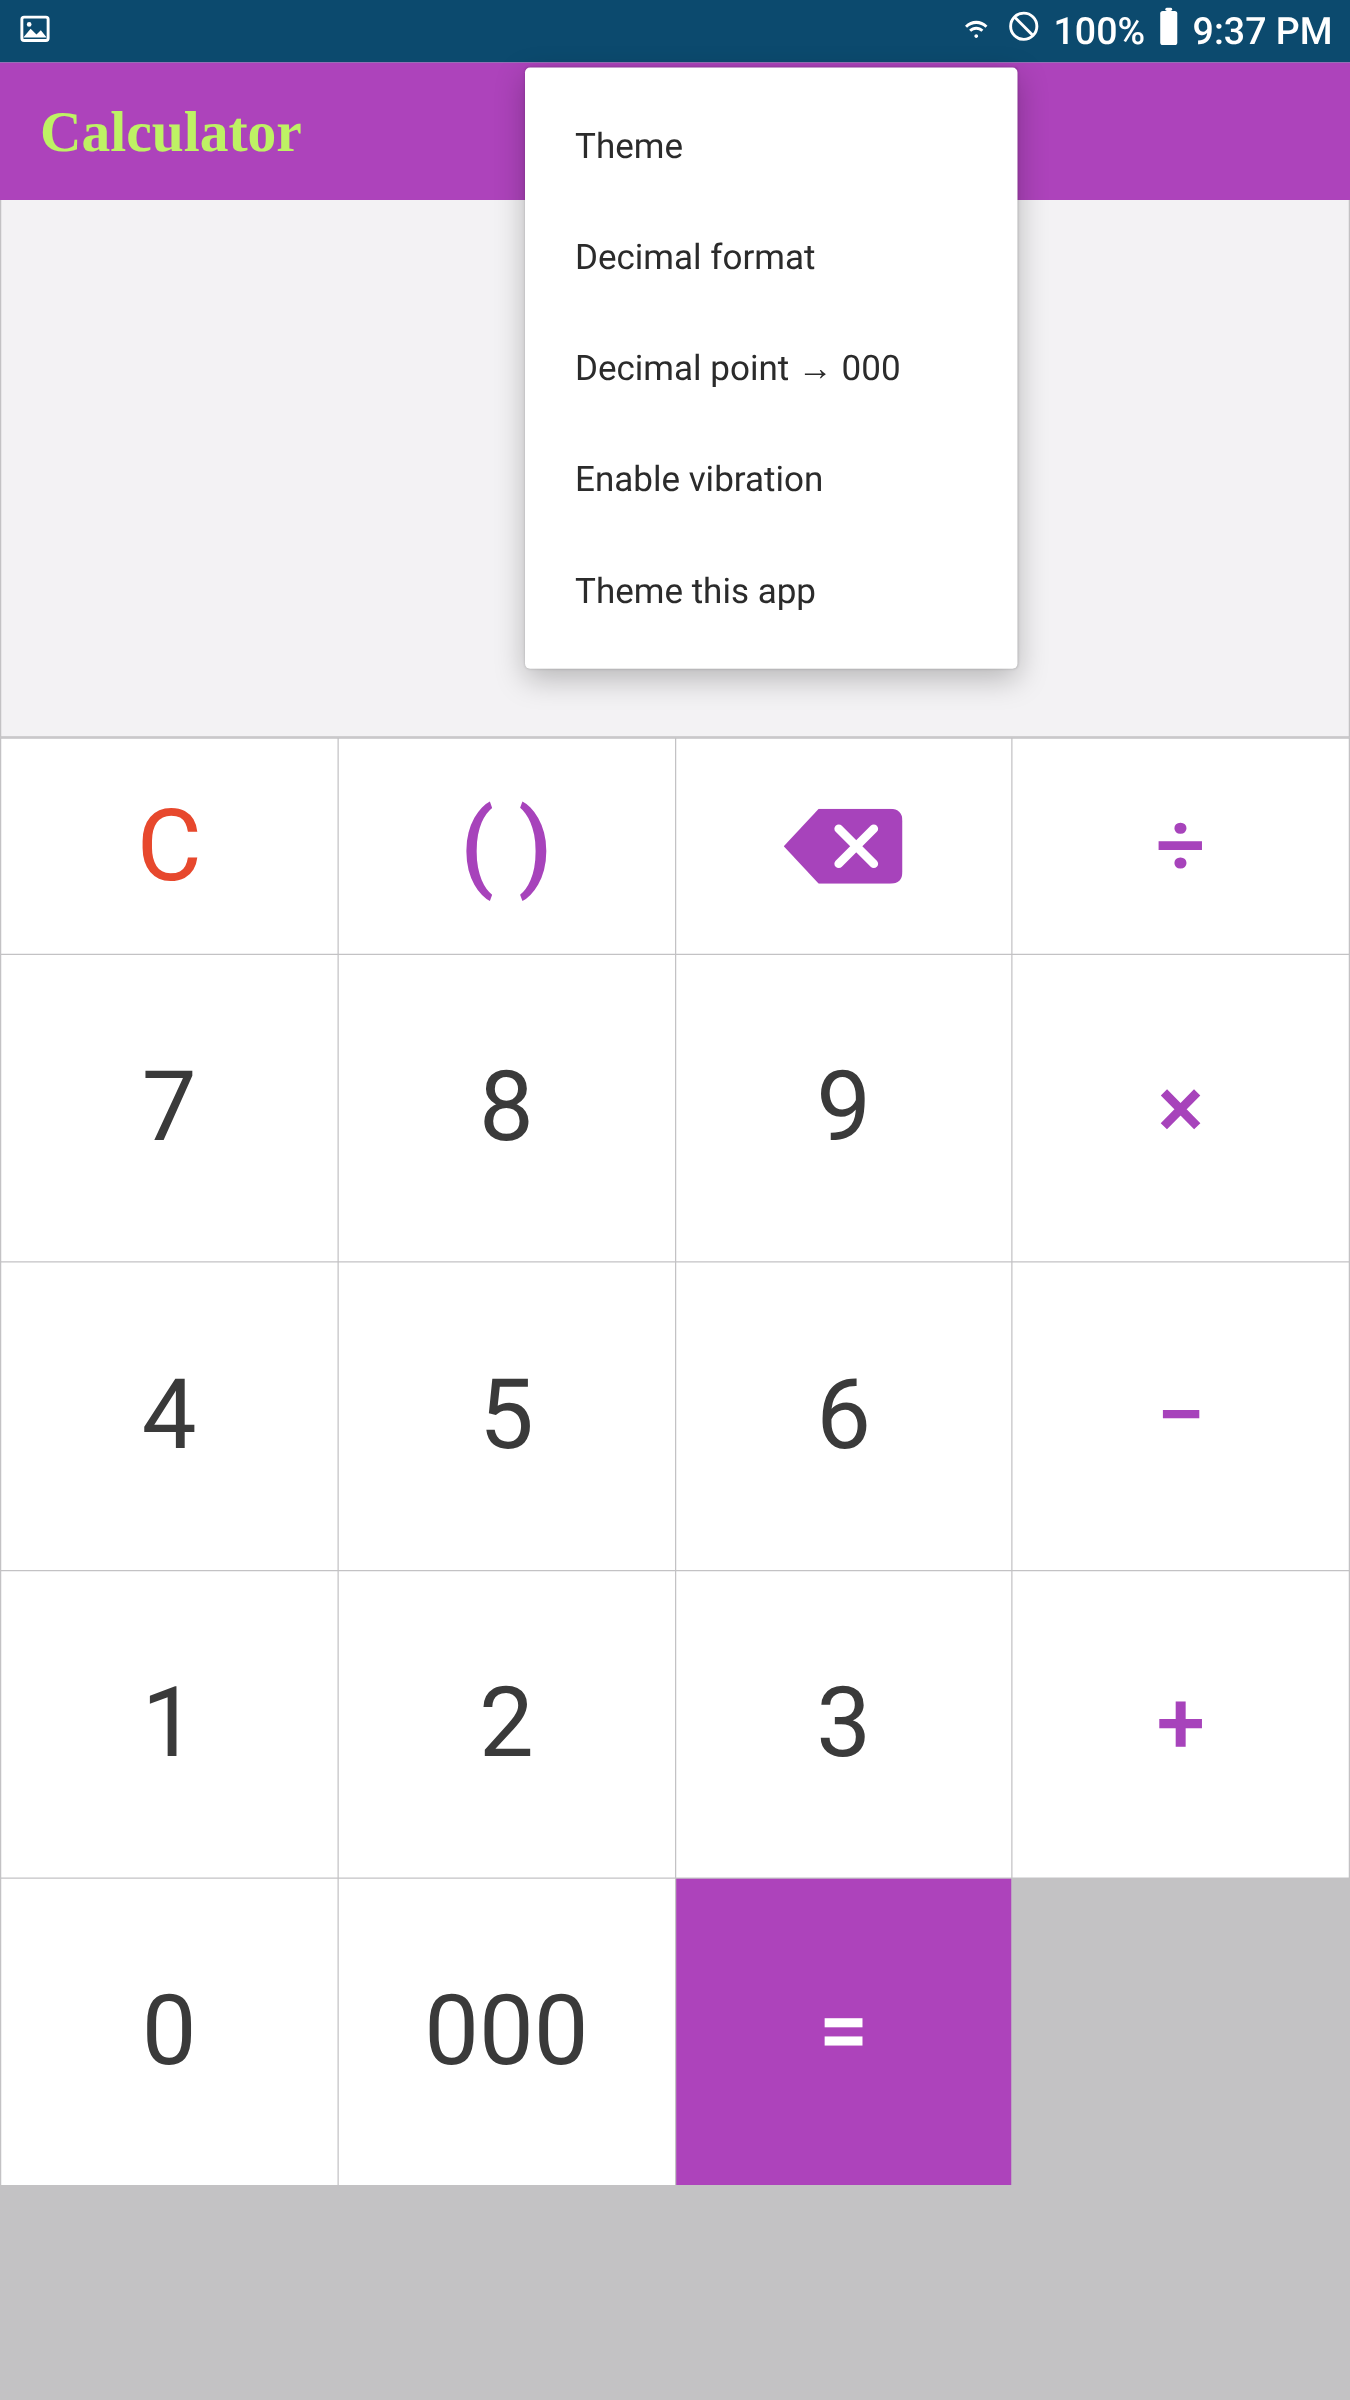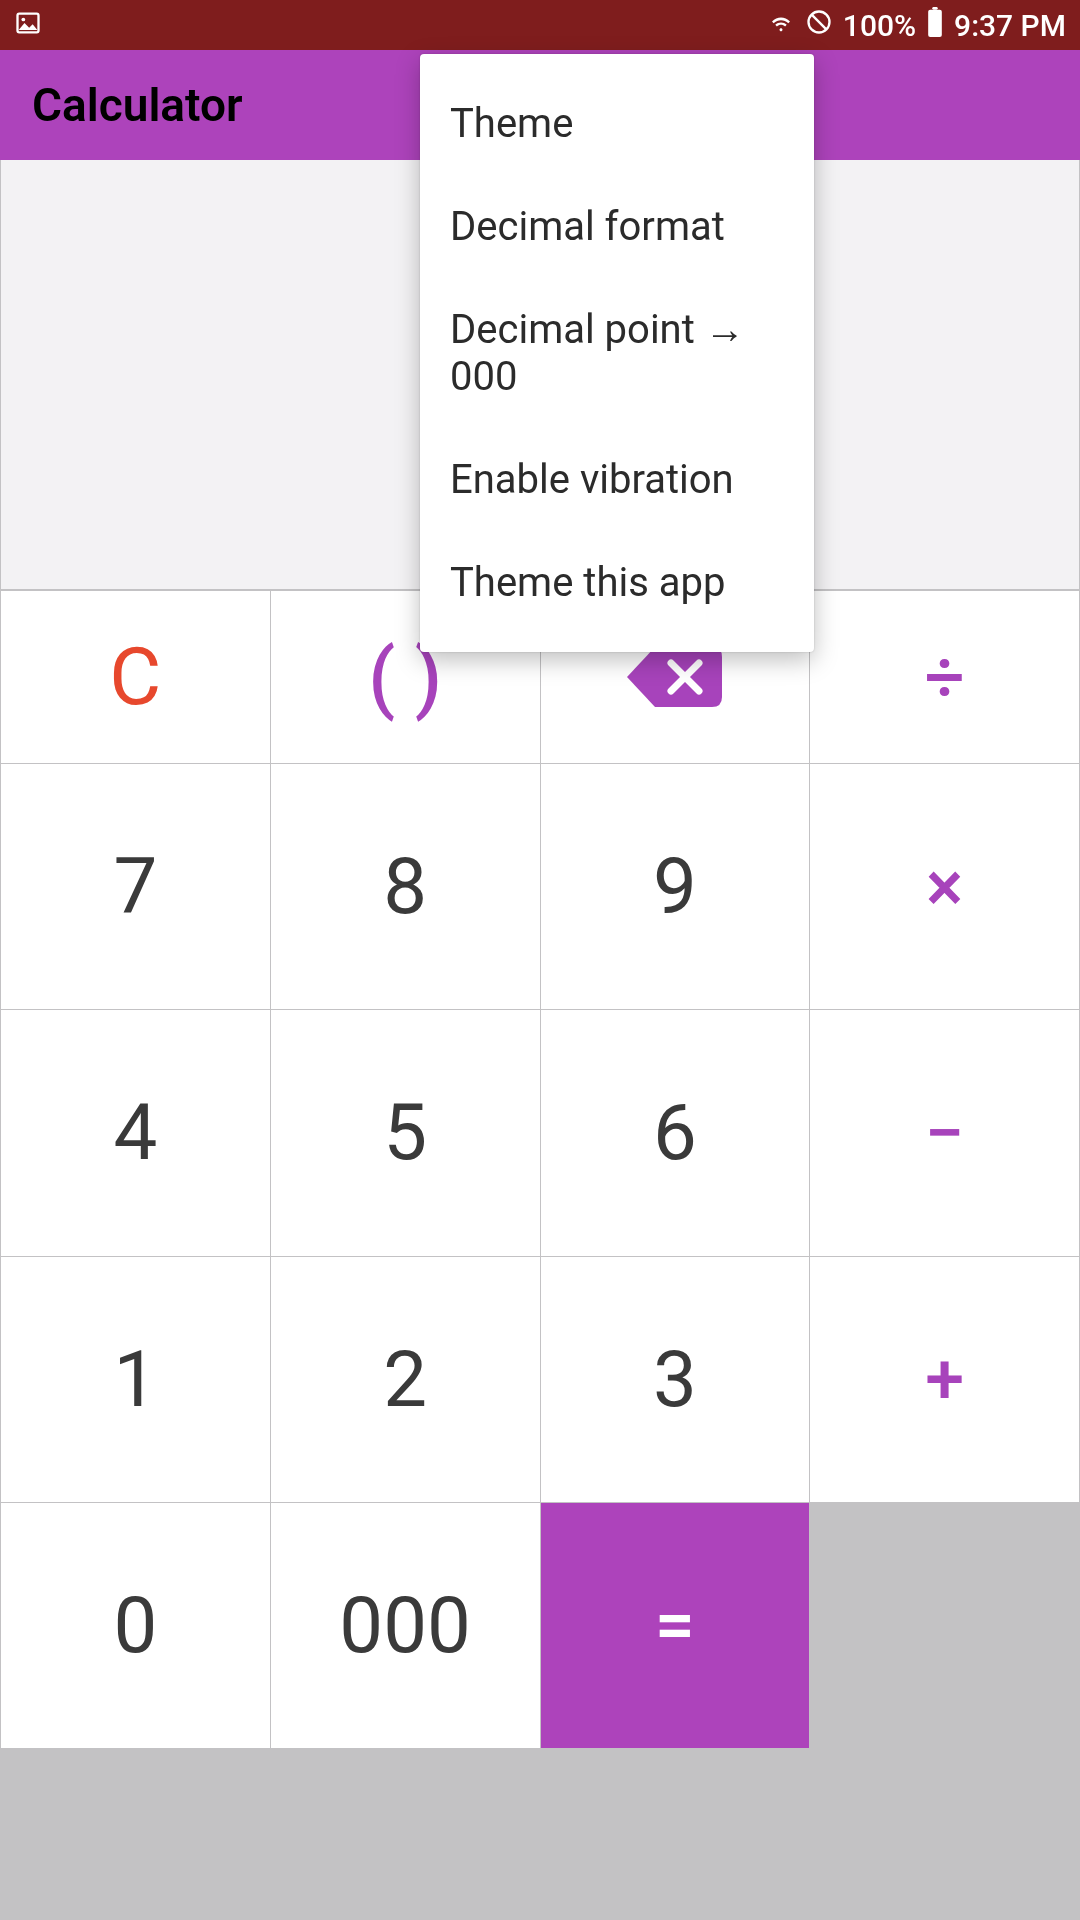--- a/index.html
+++ b/index.html
@@ -1,43 +1,43 @@
 <!DOCTYPE html>
 <html><head>
 <meta charset="utf-8">
 <style>
   * { margin: 0; padding: 0; box-sizing: border-box; }
   html, body { width: 1080px; height: 1920px; overflow: hidden; font-family: Roboto, "Helvetica Neue", Arial, sans-serif; background: #f3f2f4; }
   .root { position: relative; width: 1080px; height: 1920px; }
 
   
-  .statusbar { position: absolute; top: 0; left: 0; right: 0; height: 50px; background: #7f1d1d; display: flex; align-items: center; padding: 0 14px; color: #fff; text-align: right; }
+  .statusbar { position: absolute; top: 0; left: 0; right: 0; height: 50px; background: #0c4a6e; display: flex; align-items: center; padding: 0 14px; color: #fff; text-align: right; }
   .statusbar-left { display: flex; align-items: center; gap: 10px; }
   .statusbar-right { margin-left: auto; display: flex; align-items: center; gap: 10px; font-size: 30px; font-weight: 500; }
 
   
   .appbar { position: absolute; top: 50px; left: 0; right: 0; height: 110px; background: #ad43bb; display: flex; align-items: center; padding: 0 32px; }
-  .appbar-title { color: #000000; font-size: 46px; font-weight: 600; }
+  .appbar-title { color: #bef264; font-size: 46px; font-weight: 600; font-family: Liberation Serif, serif; }
 
   
   .display { position: absolute; top: 160px; left: 0; right: 0; height: 430px; background: #f3f2f4; border-left: 1px solid #c3c2c4; border-right: 1px solid #c3c2c4; border-bottom: 1px solid #c3c2c4; }
 
   
   .keypad { position: absolute; top: 590px; left: 0; right: 0; bottom: 0; display: grid; grid-template-columns: repeat(4, 1fr); grid-template-rows: 172px repeat(4, 1fr) 170px; background: #c3c2c4; border: 1px solid #c3c2c4; gap: 1px; }
   .key { background: #ffffff; display: flex; align-items: center; justify-content: center; font-size: 78px; color: #3a3a3a; user-select: none; }
   .key.op { color: #a743bb; font-size: 70px; font-weight: 500; }
   .key.clear { color: #e7482d; font-size: 80px; }
   .key.equals { background: #ad43bb; color: #fff; font-size: 70px; font-weight: 600; }
   .key.zeros { font-size: 78px; }
   .key.parens { color: #a743bb; font-size: 78px; font-weight: 500; }
   .key svg { display: block; }
 
   
   .menu { position: absolute; top: 54px; left: 420px; width: 394px; background: #fff; border-radius: 4px; box-shadow: 0 8px 24px rgba(0,0,0,0.25), 0 0 2px rgba(0,0,0,0.2); padding: 18px 0; }
-  .menu-item { padding: 28px 30px; font-size: 40px; color: #2b2b2b; }
+  .menu-item { padding: 28px 40px; font-size: 28px; color: #2b2b2b; }
 </style>
 </head>
 <body>
 
 <div class="root">
 
   <div class="statusbar">
     <div class="statusbar-left">
       <span>
         <svg width="28" height="28" viewBox="0 0 24 24" fill="none">

